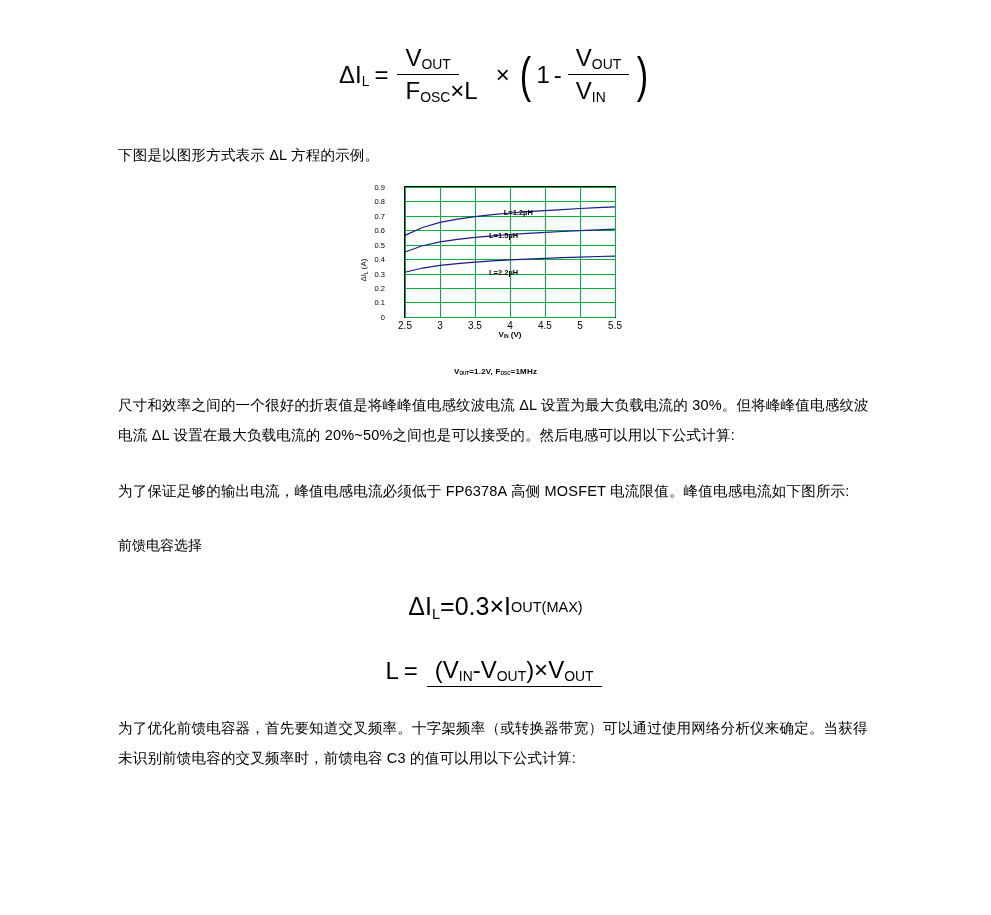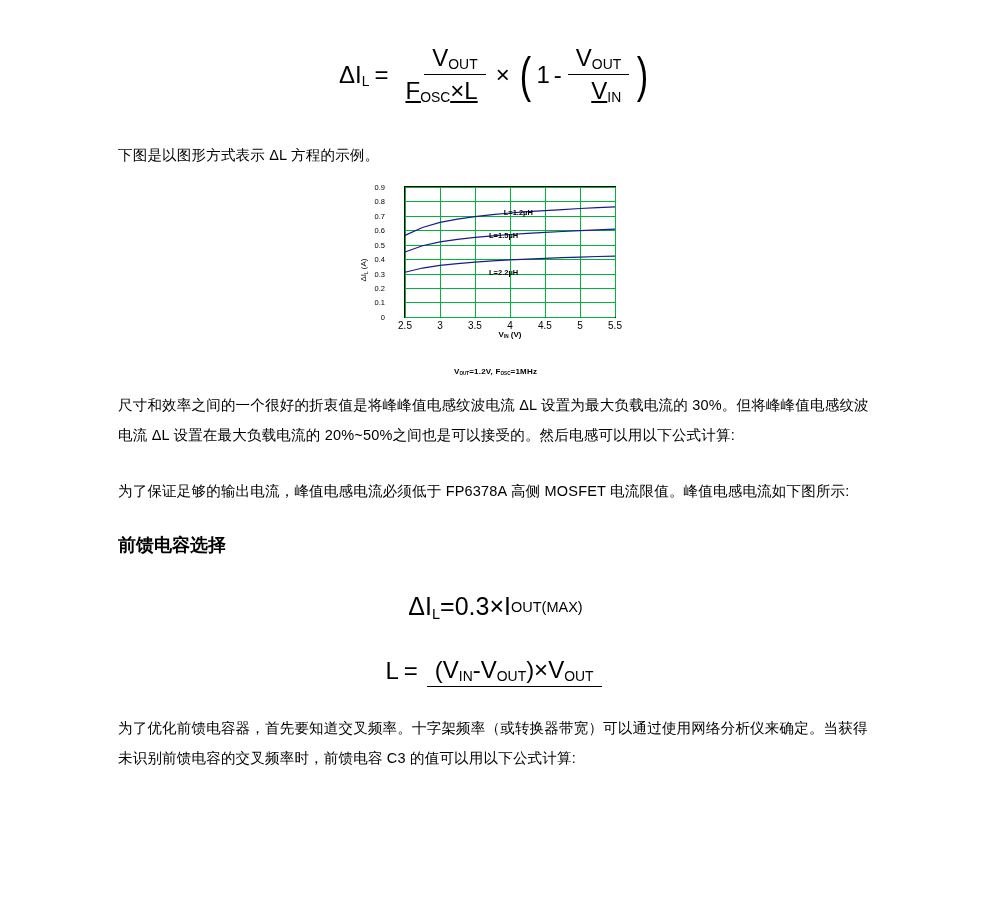--- a/index.html
+++ b/index.html
@@ -26,22 +26,22 @@
     font-size: 14.5px;
     line-height: 30px;
     margin: 0;
     letter-spacing: 0.2px;
   }
   .space-sm { height: 14px; }
   .space-md { height: 26px; }
   .space-lg { height: 34px; }
 
   .bold-head {
-    font-size: 18px;
-    font-weight: bold;
+    font-size: 14px;
+    font-weight: normal;
     line-height: 26px;
     margin: 0;
   }
 
   
   .eq-wrap {
     display: flex;
     justify-content: center;
     align-items: center;
     font-family: "Liberation Sans", sans-serif;
@@ -54,33 +54,32 @@
   }
   .var { font-style: normal; }
   sub.sb {
     font-size: 0.58em;
     vertical-align: -0.25em;
     letter-spacing: 0;
   }
   .frac {
     display: inline-flex;
     flex-direction: column;
-    align-items: flex-end;
+    align-items: flex-start;
     vertical-align: middle;
     margin: 0 4px;
   }
   .frac .num {
     padding: 0 8px 2px 8px;
     border-bottom: 1.6px solid #000;
     line-height: 1.15;
   }
   .frac .den {
     padding: 2px 8px 0 8px;
     line-height: 1.15;
-    text-decoration: underline;
   }
   .paren {
     display: inline-block;
     font-size: 2.1em;
     font-weight: 300;
     line-height: 0.75;
     transform: scaleX(0.68);
     margin: 0 1px;
   }
   .times { margin: 0 6px; }

